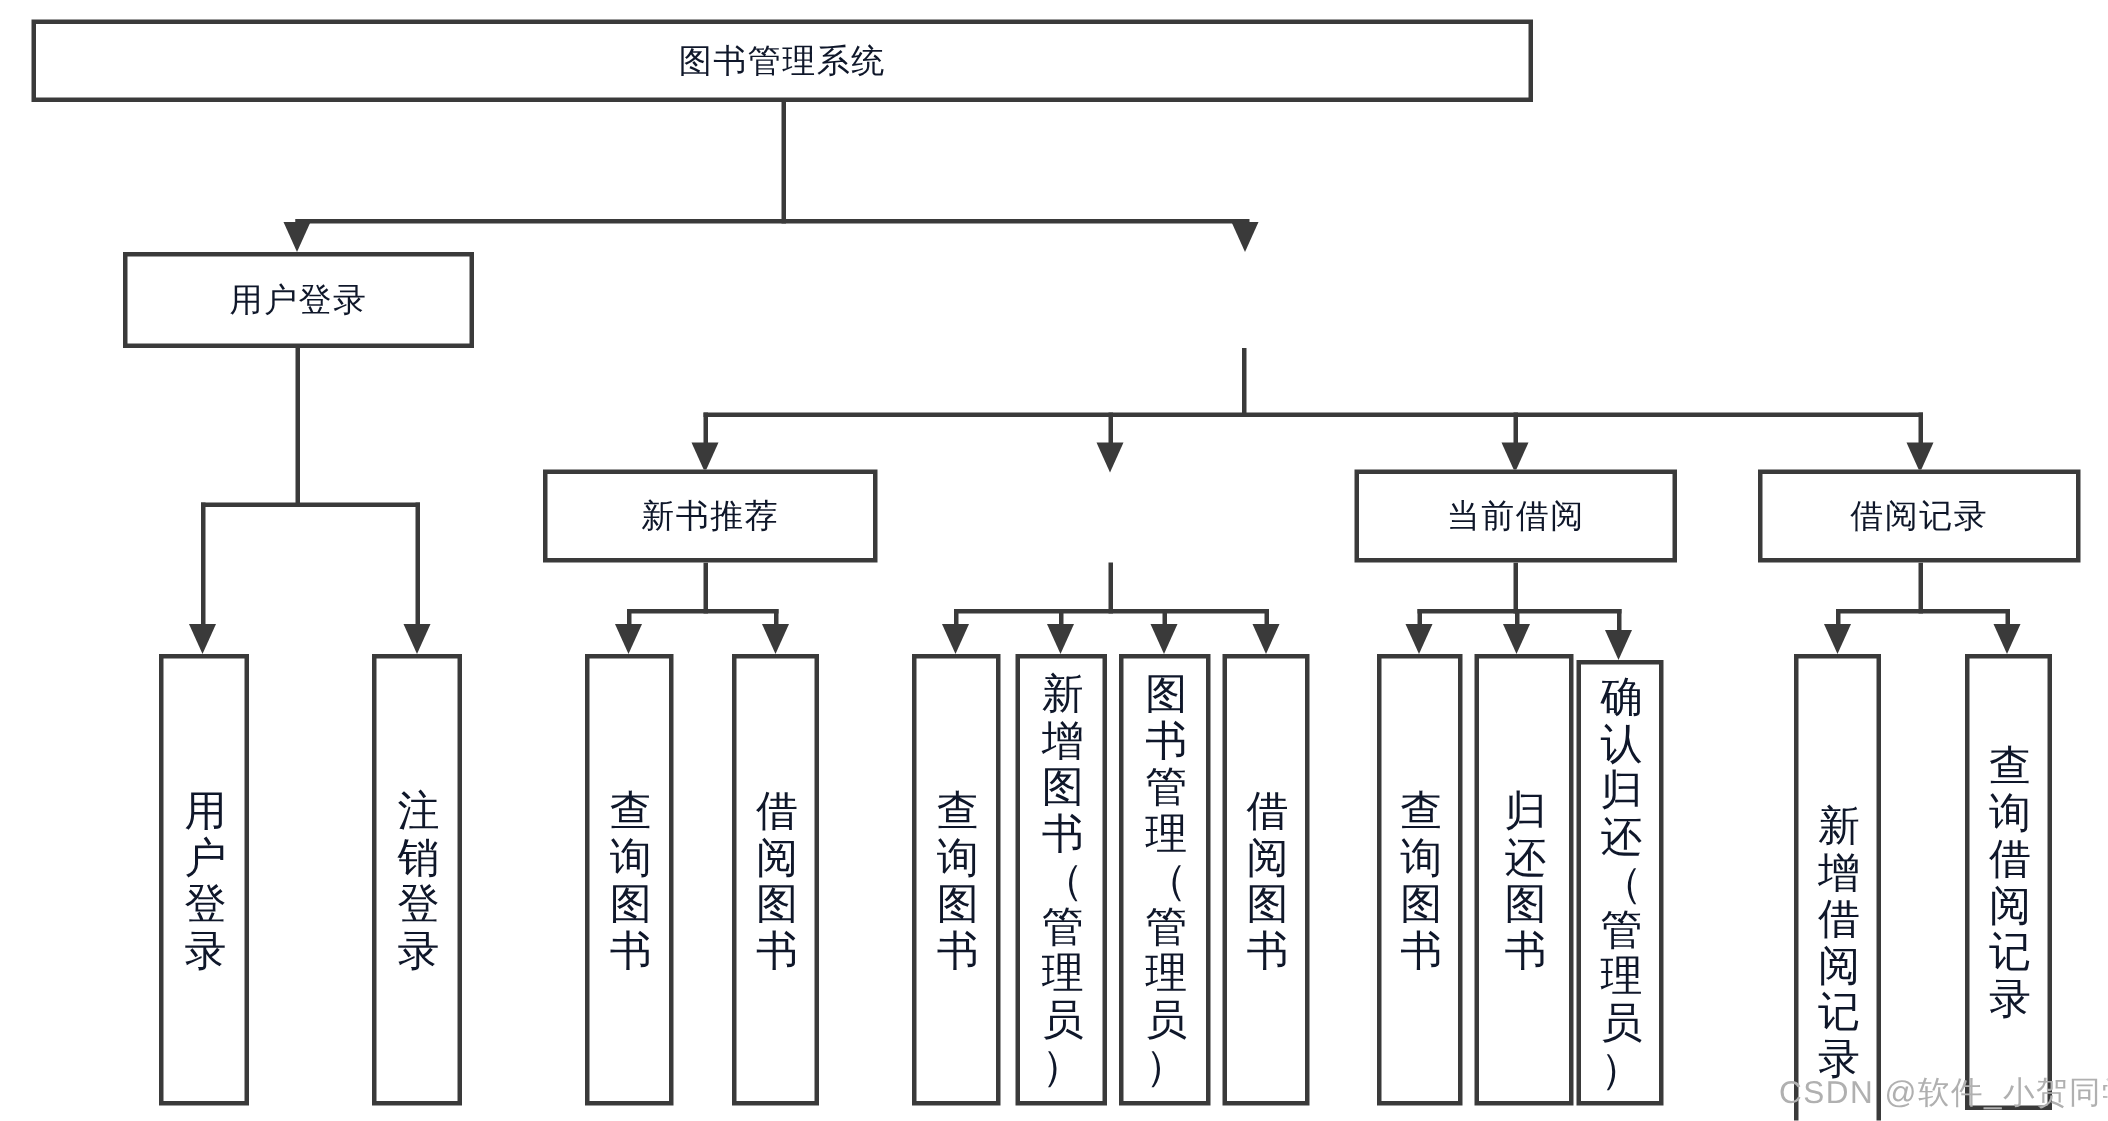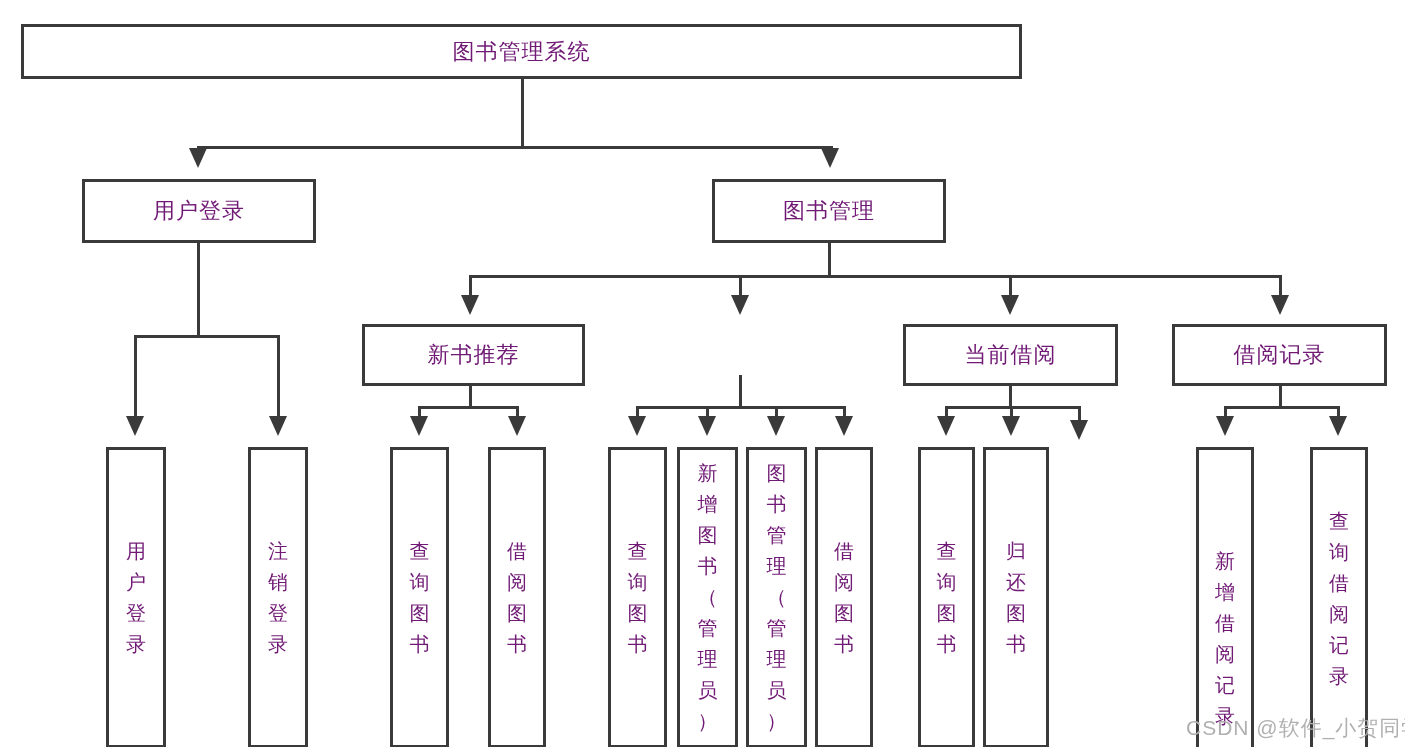--- a/index.html
+++ b/index.html
@@ -15,32 +15,31 @@
     overflow: hidden;
   }
   .box {
     position: absolute;
     background: #ffffff;
     border: 3px solid #3a3a3a;
     box-sizing: border-box;
     display: flex;
     align-items: center;
     justify-content: center;
-    color: #701a75;
+    color: #0f172a;
     z-index: 2;
-    margin-top: 11px;
   }
   .hlabel {
     font-size: 22px;
     letter-spacing: 1px;
     white-space: nowrap;
   }
   .vlabel {
     width: 26px;
-    font-size: 20px;
+    font-size: 28px;
     line-height: 31px;
     text-align: center;
     word-break: break-all;
     overflow-wrap: anywhere;
   }
   .line {
     position: absolute;
     background: #3a3a3a;
     z-index: 1;
   }
@@ -75,23 +74,20 @@
 
   <div class="line" style="left:521px;top:68px;width:3px;height:81px;"></div>
   <div class="line" style="left:197px;top:146px;width:636px;height:3px;"></div>
   <div class="line" style="left:197px;top:146px;width:3px;height:8px;"></div>
   <div class="arrowhead" style="left:189px;top:148px;"></div>
   <div class="line" style="left:828px;top:146px;width:3px;height:8px;"></div>
   <div class="arrowhead" style="left:821px;top:148px;"></div>
 
   <div class="box" style="left:82px;top:168px;width:234px;height:64px;">
     <span class="hlabel">用户登录</span>
-  </div>
-  <div class="box" style="left:712px;top:168px;width:234px;height:64px;">
-    <span class="hlabel">图书管理</span>
   </div>
 
   <div class="line" style="left:197px;top:232px;width:3px;height:106px;"></div>
   <div class="line" style="left:134px;top:335px;width:146px;height:3px;"></div>
   <div class="line" style="left:134px;top:335px;width:3px;height:85px;"></div>
   <div class="arrowhead" style="left:126px;top:416px;"></div>
   <div class="line" style="left:277px;top:335px;width:3px;height:85px;"></div>
   <div class="arrowhead" style="left:269px;top:416px;"></div>
 
   <div class="line" style="left:828px;top:232px;width:3px;height:46px;"></div>
@@ -175,20 +171,23 @@
   <div class="box" style="left:815px;top:436px;width:58px;height:301px;">
     <span class="vlabel">借阅图书</span>
   </div>
 
   <div class="box" style="left:918px;top:436px;width:57px;height:301px;">
     <span class="vlabel">查询图书</span>
   </div>
   <div class="box" style="left:983px;top:436px;width:66px;height:301px;align-items:center;">
     <span class="vlabel">归还图书</span>
   </div>
+  <div class="box" style="left:1051px;top:440px;width:58px;height:297px;">
+    <span class="vlabel">确认归还（管理员）</span>
+  </div>
 
   <div class="box" style="left:1196px;top:436px;width:58px;height:384px;">
     <span class="vlabel">新增借阅记录</span>
   </div>
   <div class="box" style="left:1310px;top:436px;width:58px;height:304px;">
     <span class="vlabel">查询借阅记录</span>
   </div>
 
   <div class="watermark">CSDN @软件_小贺同学</div>
 

